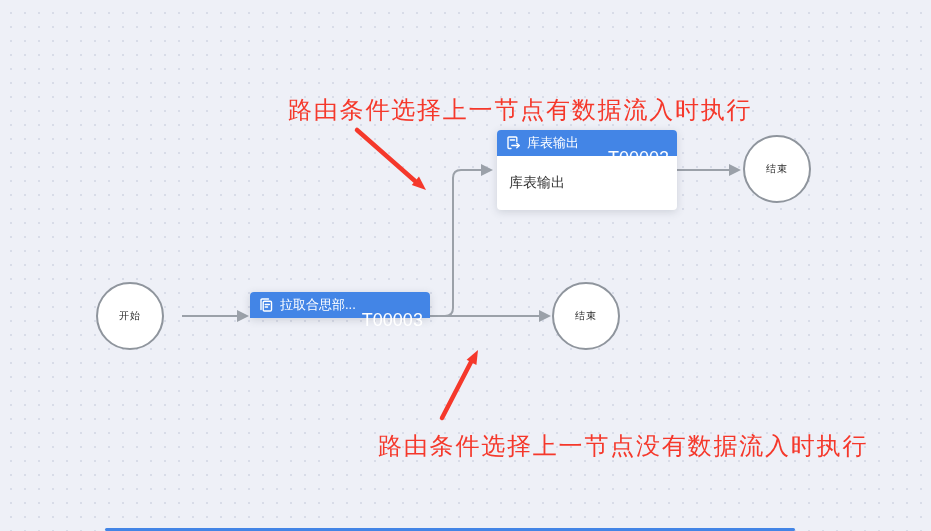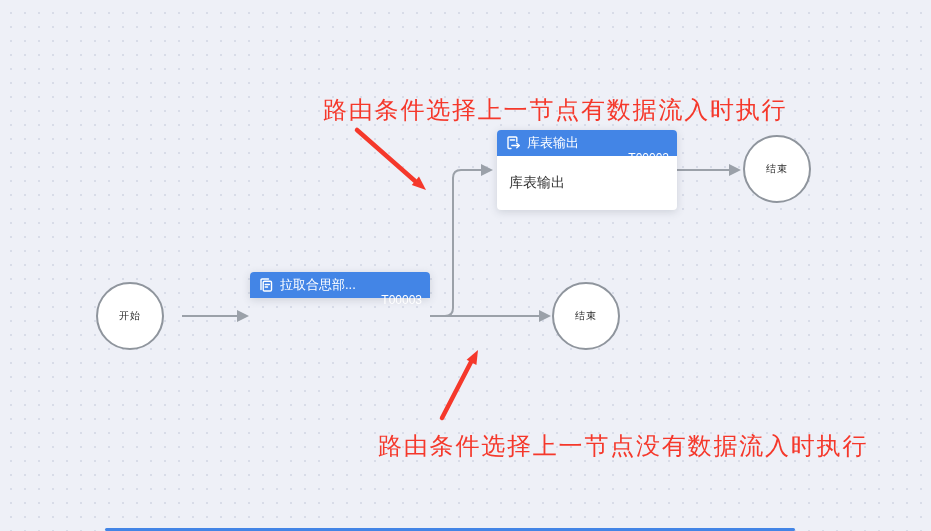--- a/index.html
+++ b/index.html
@@ -24,21 +24,21 @@
     position:absolute;width:180px;z-index:2;
     border-radius:4px;
     box-shadow:0 2px 8px rgba(60,70,90,.18);
     background:#fff;
   }
   .task-header{
     height:26px;background:#4385e6;border-radius:4px 4px 0 0;
     display:flex;align-items:center;padding:0 8px;gap:6px;
     color:#fff;font-size:13px;white-space:nowrap;
   }
-  .task-header .tid{margin-left:auto;font-size:12px;margin-top:30px;}
+  .task-header .tid{margin-left:auto;font-size:18px;margin-top:30px;}
   .task-body{
     height:54px;display:flex;align-items:center;
     padding-left:12px;font-size:14px;color:#333;
     border-radius:0 0 4px 4px;
   }
   .nicon{width:16px;height:16px;flex:0 0 auto;display:block;}
   .annotation{
     position:absolute;z-index:3;color:#f5382b;
     font-size:24px;letter-spacing:1.8px;white-space:nowrap;
     font-weight:500;
@@ -83,21 +83,21 @@
     <g>
       <path d="M442 418 L471 362" fill="none" stroke="#f5382b" stroke-width="4.5" stroke-linecap="round"></path>
       <polygon points="478,350 476.4,365 466.6,359.8" fill="#f5382b"></polygon>
     </g>
   </svg>
 
   <div class="circle-node" style="left:96px;top:282px;">
     <span>开始</span>
   </div>
 
-  <div class="task-node" style="left:250px;top:272px;">
+  <div class="task-node" style="left:250px;top:292px;">
     <div class="task-header">
       <svg class="nicon" viewBox="0 0 16 16">
         <path d="M3 12.5 L3 3 Q3 2 4 2 L10.5 2" fill="none" stroke="#fff" stroke-width="1.4" stroke-linecap="round"></path>
         <rect x="5.2" y="4.2" width="8.3" height="9.8" rx="1.2" fill="none" stroke="#fff" stroke-width="1.4"></rect>
         <path d="M7.2 7.5 H11.4 M7.2 10 H9.6" fill="none" stroke="#fff" stroke-width="1.3" stroke-linecap="round"></path>
       </svg>
       <span>拉取合思部...</span>
       <span class="tid">T00003</span>
     </div>
   </div>
@@ -119,17 +119,17 @@
   </div>
 
   <div class="circle-node" style="left:743px;top:135px;">
     <span>结束</span>
   </div>
 
   <div class="circle-node" style="left:552px;top:282px;">
     <span>结束</span>
   </div>
 
-  <div class="annotation" style="left:288px;top:94px;margin-left:35px;">路由条件选择上一节点有数据流入时执行</div>
+  <div class="annotation" style="left:288px;top:94px;">路由条件选择上一节点有数据流入时执行</div>
   <div class="annotation" style="left:378px;top:430px;">路由条件选择上一节点没有数据流入时执行</div>
 
   <div class="hscrollbar"></div>
 </div>
 
 </body></html>

